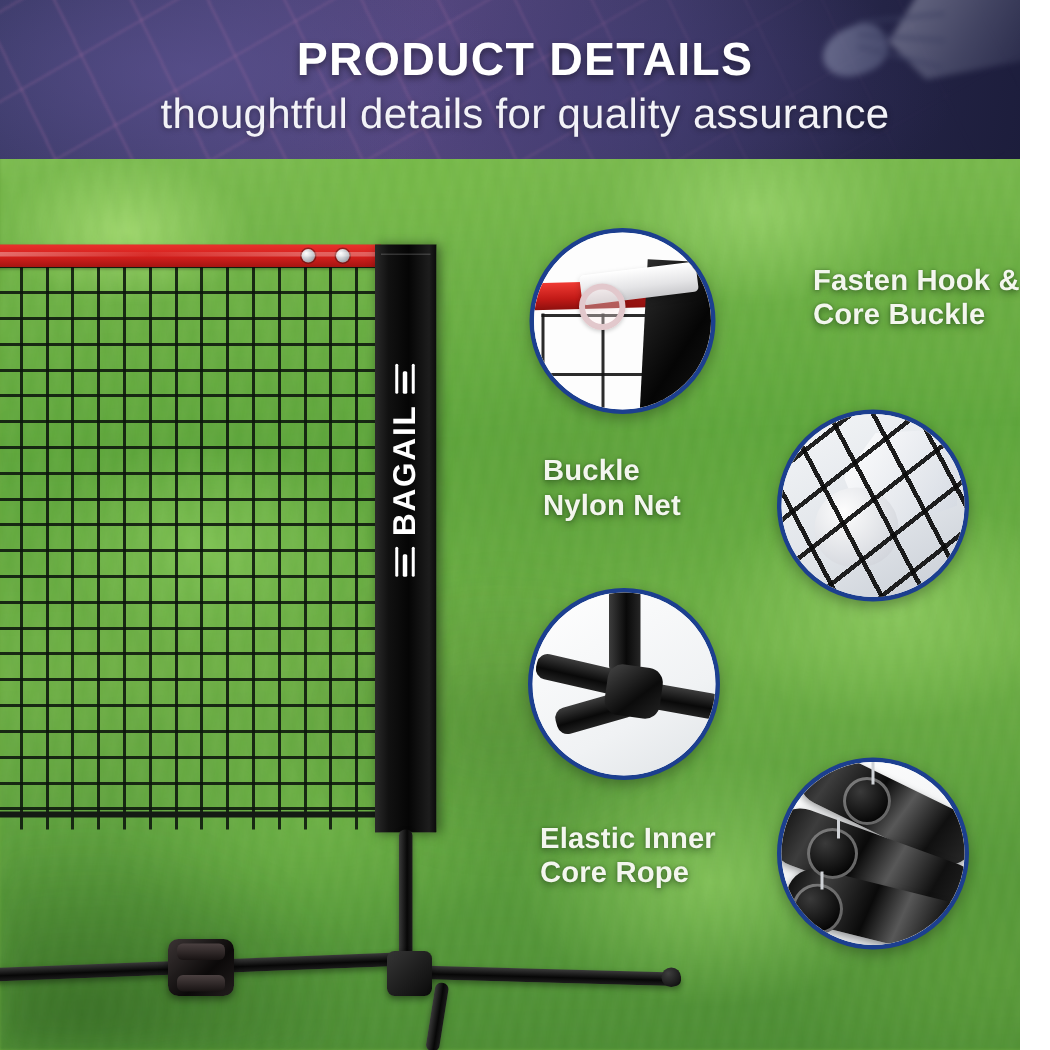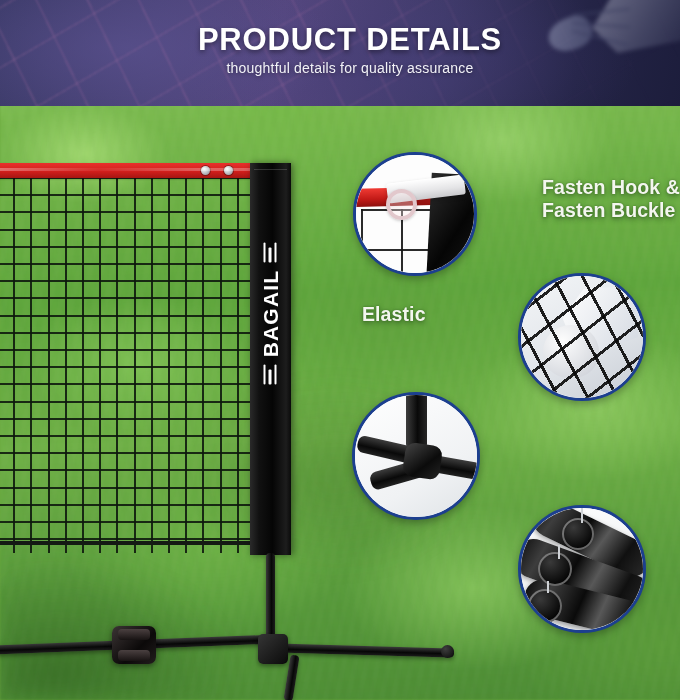--- a/index.html
+++ b/index.html
@@ -78,21 +78,21 @@
     position:absolute;left:30px;top:40px;width:58px;height:1.5px;background:rgba(80,86,120,.8);
     transform-origin:left center;
   }
   .banner-title{
     position:absolute;left:0;top:22px;width:700px;text-align:center;
     color:#ffffff;font-size:31px;font-weight:bold;letter-spacing:.8px;
     text-shadow:0 2px 5px rgba(0,0,0,.45);
   }
   .banner-sub{
     position:absolute;left:0;top:60px;width:700px;text-align:center;
-    color:#f2f2f7;font-size:14px;font-weight:normal;letter-spacing:.2px;
+    color:#f2f2f7;font-size:28px;font-weight:normal;letter-spacing:.2px;
     text-shadow:0 1px 4px rgba(0,0,0,.4);
   }
 
   
   .net-wrap{position:absolute;left:-4px;top:163px;width:258px;height:390px;}
   .net-mesh{
     position:absolute;left:0;top:14px;width:258px;height:376px;
     background:
       repeating-linear-gradient(to right, rgba(12,22,12,.88) 0 2px, rgba(0,0,0,0) 2px 17.2px),
       repeating-linear-gradient(to bottom, rgba(12,22,12,.88) 0 2px, rgba(0,0,0,0) 2px 17.2px);
@@ -284,33 +284,34 @@
       <div class="white"></div>
         <div class="mesh"></div>
         <div class="redband"></div>
       <div class="blackpanel"></div>
         <div class="strap"></div>
         <div class="buckle"></div>
     </div>
   </div>
   <div class="label" style="left:503px;top:176px;margin-left:39px;">
     <div>Fasten Hook &amp;</div>
-    <div>Fasten Buckle</div>
+    <div>Core Buckle</div>
   </div>
 
   <div class="callout c2" style="left:518px;top:273px;width:122px;height:122px;">
     <div class="cg">
       <div class="bg"></div>
         <div class="feather"></div>
         <div class="shuttle-body"></div>
       <div class="netlines"></div>
     </div>
   </div>
   <div class="label" style="left:362px;top:303px;">
-    <div>Elastic</div>
+    <div>Buckle</div>
+    <div>Nylon Net</div>
   </div>
 
   <div class="callout c3" style="left:352px;top:392px;width:122px;height:122px;">
     <div class="cg">
       <div class="bg"></div>
         <div class="armv"></div>
         <div class="armL"></div>
       <div class="armR"></div>
         <div class="armD"></div>
         <div class="hub"></div>
@@ -326,14 +327,18 @@
       <div class="pipe" style="left:-8%;top:40%;width:118%;height:32%;transform:rotate(20deg);"></div>
       <div class="pipe" style="left:2%;top:68%;width:110%;height:30%;transform:rotate(14deg);"></div>
       <div class="ring" style="left:34%;top:8%;width:32px;height:32px;"></div>
       <div class="ring" style="left:14%;top:36%;width:34px;height:34px;"></div>
       <div class="ring" style="left:6%;top:66%;width:34px;height:34px;"></div>
       <div class="cord" style="left:49%;top:0%;height:12%;"></div>
       <div class="cord" style="left:30%;top:30%;height:12%;"></div>
       <div class="cord" style="left:21%;top:60%;height:10%;"></div>
     </div>
   </div>
+  <div class="label" style="left:360px;top:548px;">
+    <div>Elastic Inner</div>
+    <div>Core Rope</div>
+  </div>
 
 </div>
 
 </body></html>

